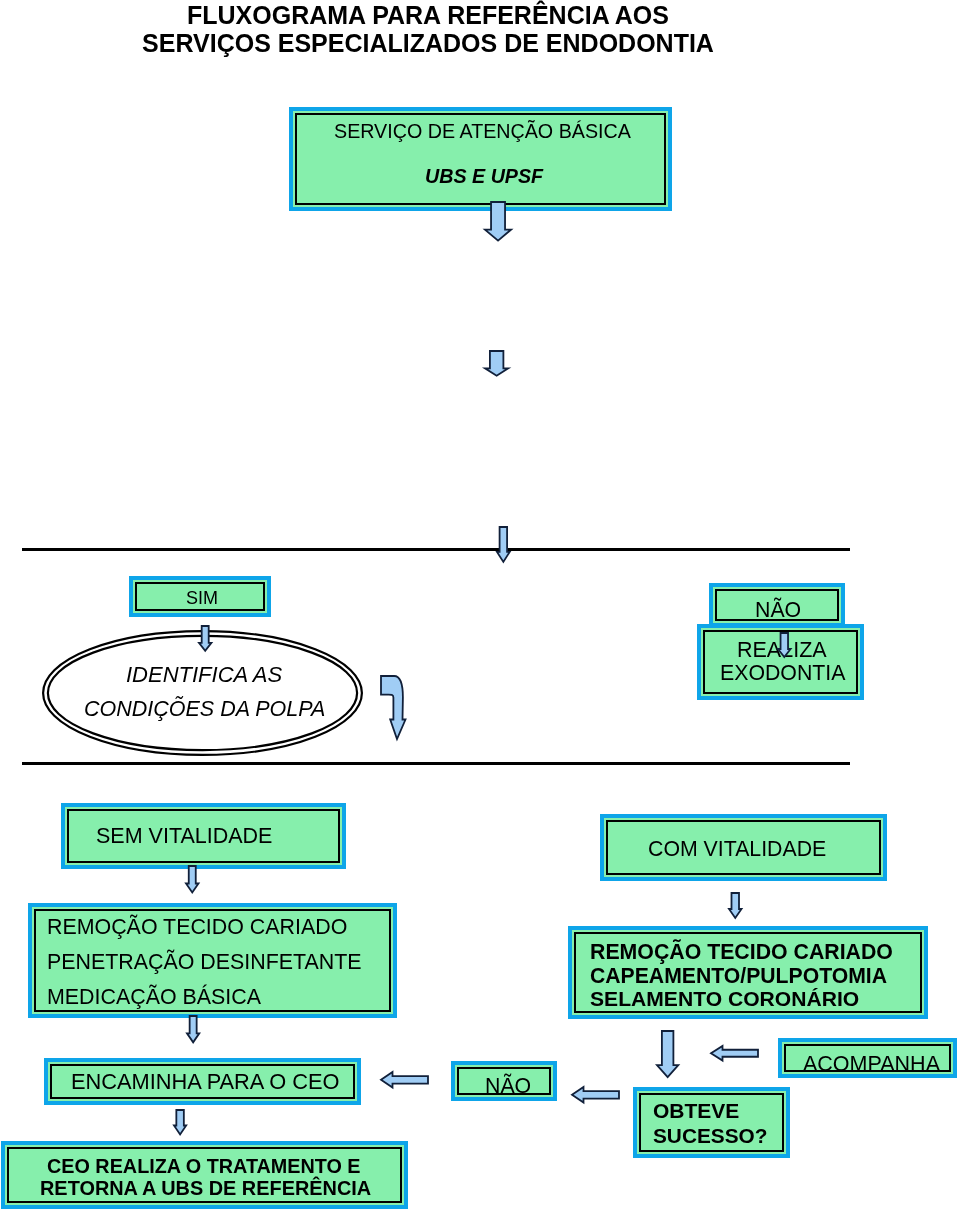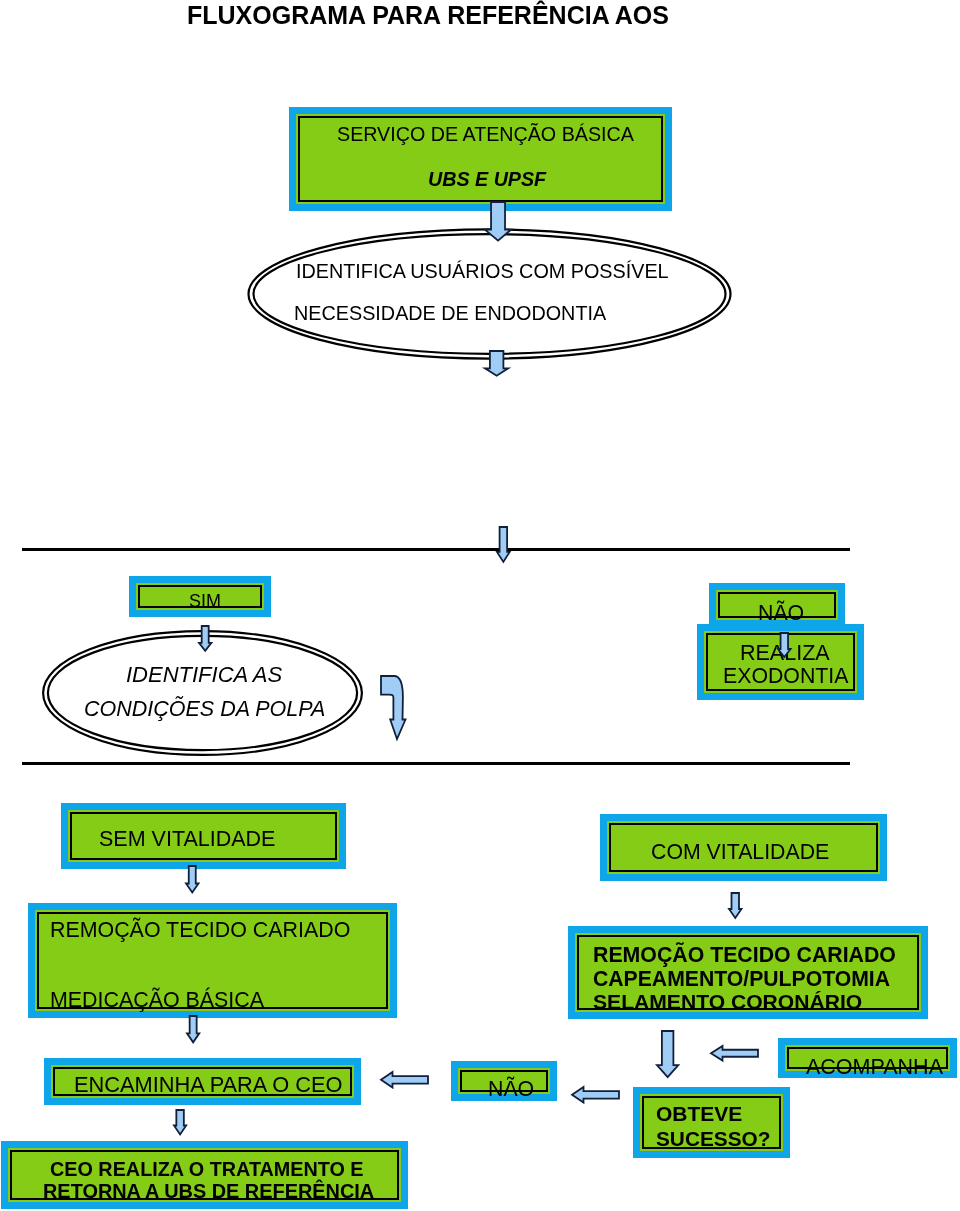--- a/index.html
+++ b/index.html
@@ -2,53 +2,46 @@
 <html><head>
 <meta charset="utf-8">
 <style>
   html,body{margin:0;padding:0;background:#ffffff;}
   body{width:960px;height:1211px;position:relative;overflow:hidden;
        font-family:"Liberation Sans",sans-serif;color:#000;
        -webkit-font-smoothing:antialiased;}
   .stage{position:absolute;left:0;top:0;width:960px;height:1211px;}
   .abs{position:absolute;}
   
-  .dbox{position:absolute;box-sizing:border-box;border:7px solid #0ea5e9;background:#84cc16;}
+  .dbox{position:absolute;box-sizing:border-box;border:4px solid #0ea5e9;background:#86efac;}
   .dbox > .inner{position:absolute;left:2px;top:2px;right:2px;bottom:2px;
                border:2px solid #000;box-sizing:border-box;}
   
   .tl{position:absolute;white-space:nowrap;line-height:1;transform:translateZ(0);}
   .hline{position:absolute;height:3px;background:#000;}
   svg.arrow{position:absolute;overflow:visible;}
   .title{position:absolute;left:0;top:2px;width:856px;text-align:center;
          font-weight:bold;font-size:25px;line-height:27.5px;transform:translateZ(0);}
 </style>
 </head>
 <body>
 
 <div class="stage">
 
   <div class="title">
     <div>FLUXOGRAMA PARA REFERÊNCIA AOS</div>
+    <div>SERVIÇOS ESPECIALIZADOS DE ENDODONTIA</div>
   </div>
 
   <div class="dbox" style="left:289px;top:107px;width:383px;height:104px;">
     <div class="inner"></div>
     <div class="tl" style="left:41px;top:11.4px;font-size:19.7px;">SERVIÇO DE ATENÇÃO BÁSICA</div>
     <div class="tl" style="left:132px;top:56.4px;font-size:19.7px;font-weight:bold;font-style:italic;">UBS E UPSF</div>
   </div>
 
-  <div class="abs" style="left:247px;top:228px;width:485px;height:132px;">
-    <svg width="485" height="132" viewBox="0 0 485 132" style="position:absolute;left:0;top:0;">
-      <ellipse cx="242.5" cy="66" rx="241" ry="64.6" fill="#fff" stroke="#000" stroke-width="2.2"></ellipse>
-      <ellipse cx="242.5" cy="66" rx="236" ry="59.8" fill="none" stroke="#000" stroke-width="2.2"></ellipse>
-    </svg>
-    <div class="tl" style="left:49px;top:33.5px;font-size:19.8px;">IDENTIFICA USUÁRIOS COM POSSÍVEL</div>
-    <div class="tl" style="left:47px;top:75.9px;font-size:19.8px;">NECESSIDADE DE ENDODONTIA</div>
-  </div>
 
 
   <div class="hline" style="left:22px;top:548px;width:828px;"></div>
   <div class="hline" style="left:22px;top:762px;width:828px;"></div>
 
   <div class="dbox" style="left:129px;top:576px;width:142px;height:41px;">
     <div class="inner"></div>
     <div class="tl" style="left:53px;top:9px;font-size:18px;">SIM</div>
   </div>
 
@@ -78,20 +71,21 @@
   </div>
 
   <div class="dbox" style="left:600px;top:814px;width:287px;height:67px;">
     <div class="inner"></div>
     <div class="tl" style="left:44px;top:21px;font-size:21.3px;">COM VITALIDADE</div>
   </div>
 
   <div class="dbox" style="left:28px;top:903px;width:369px;height:115px;">
     <div class="inner"></div>
     <div class="tl" style="left:15px;top:10.4px;font-size:21.4px;">REMOÇÃO TECIDO CARIADO</div>
+    <div class="tl" style="left:15px;top:45.1px;font-size:21.4px;">PENETRAÇÃO DESINFETANTE</div>
     <div class="tl" style="left:15px;top:79.8px;font-size:21.4px;">MEDICAÇÃO BÁSICA</div>
   </div>
 
   <div class="dbox" style="left:568px;top:926px;width:360px;height:93px;">
     <div class="inner"></div>
     <div class="tl" style="left:18px;top:12px;font-size:21.3px;font-weight:bold;">REMOÇÃO TECIDO CARIADO</div>
     <div class="tl" style="left:18px;top:35.4px;font-size:21.2px;font-weight:bold;">CAPEAMENTO/PULPOTOMIA</div>
     <div class="tl" style="left:18px;top:57.9px;font-size:21.1px;font-weight:bold;">SELAMENTO CORONÁRIO</div>
   </div>
 

